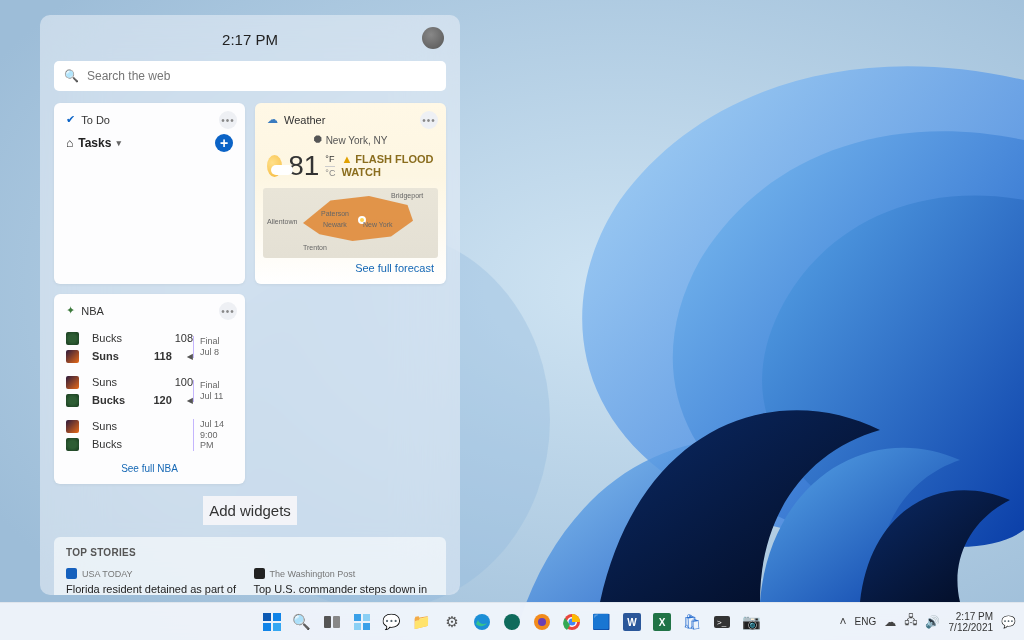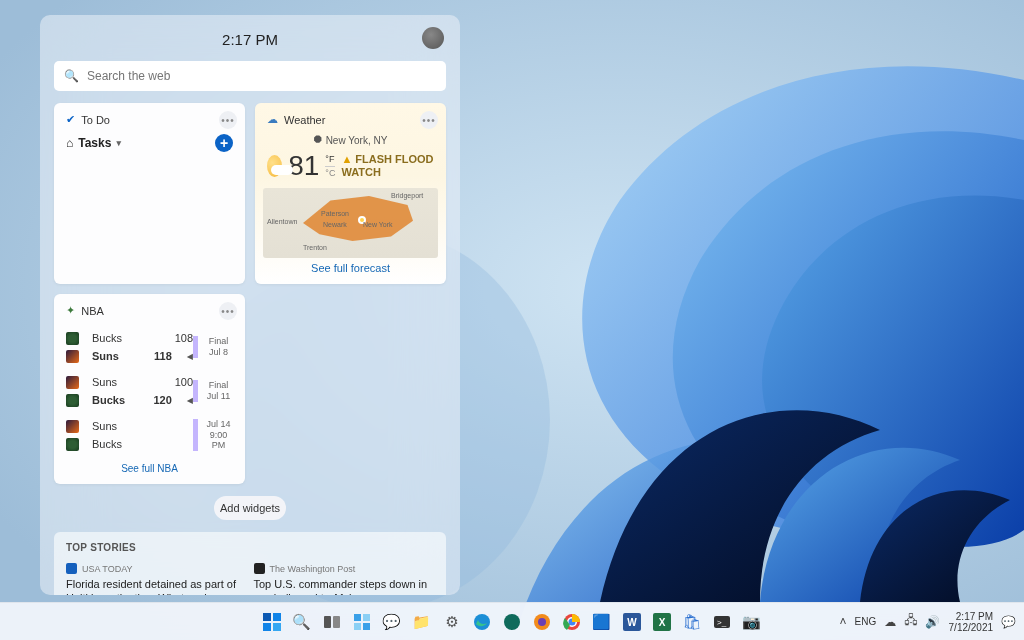--- a/index.html
+++ b/index.html
@@ -34,36 +34,36 @@
 .weather .temp{font-size:28px;color:#333;font-weight:300}
 .weather .units{font-size:9px;color:#888;line-height:1.2}
 .weather .units .f{color:#333;border-bottom:1px solid #ccc;padding-bottom:1px;margin-bottom:1px}
 .weather .alert{font-size:11px;color:#8a6d1e;font-weight:700;text-align:left;line-height:1.2}
 .weather .alert::before{content:"▲ ";color:#e1a100}
 .weather .map{height:70px;margin:6px -4px 4px -4px;border-radius:3px;background:linear-gradient(180deg,#e9e5d8,#e4e0d4);position:relative;overflow:hidden}
 .weather .map .blob{position:absolute;background:#e08b3a;opacity:.9}
 .weather .map .b1{left:40px;top:8px;width:110px;height:45px;clip-path:polygon(10% 40%,25% 10%,60% 0,95% 20%,100% 55%,80% 90%,45% 100%,15% 85%,0 60%)}
 .weather .map .pin{position:absolute;left:95px;top:28px;width:8px;height:8px;border-radius:50%;background:#ffd24d;border:2px solid #fff}
 .weather .map .lbl{position:absolute;font-size:7px;color:#666}
-.weather .forecast-link{text-align:center;font-size:11px;color:#1668b5;margin-top:4px;cursor:pointer}
+.weather .forecast-link{text-align:right;font-size:11px;color:#1668b5;margin-top:4px;cursor:pointer}
 .nba{grid-column:1}
 .nba .game{display:flex;align-items:center;font-size:11px;color:#333;padding:4px 0}
 .nba .teams{flex:1}
 .nba .teamrow{display:flex;align-items:center;gap:13px;height:18px}
 .nba .teamrow .logo{width:13px;height:13px;border-radius:2px}
 .nba .teamrow .nm{flex:1}
 .nba .teamrow .sc{width:28px;text-align:right}
 .nba .teamrow.win .nm,.nba .teamrow.win .sc{font-weight:700}
 .nba .arrow{font-size:8px;color:#555;margin-left:2px}
-.nba .status{width:40px;font-size:9px;color:#666;text-align:center;border-left:5px solid #c4b5fd;padding-left:6px;line-height:1.2}
+.nba .status{width:40px;font-size:9px;color:#666;border-left:1px solid #c4b5fd;padding-left:6px;line-height:1.2}
 .nba .more{text-align:center;font-size:10px;color:#1668b5;margin-top:6px;cursor:pointer}
 .logo-bucks{background:radial-gradient(circle,#2e5d34 40%,#183a1e 100%)}
 .logo-suns{background:linear-gradient(135deg,#2b1a3d,#e86a17)}
 .add-widgets{grid-column:1/3;display:flex;justify-content:center;margin:2px 0}
-.add-widgets button{background:#f3f4f8;border:none;border-radius:12px;padding:6px 6px;font-size:11px;color:#333;cursor:pointer}
+.add-widgets button{background:#f3f4f8;border:none;border-radius:0;padding:6px 6px;font-size:15px;color:#333;cursor:pointer}
 .topstories{grid-column:1/3;background:rgba(255,255,255,0.6);border-radius:6px;padding:10px 12px}
 .topstories h4{font-size:10px;font-weight:600;color:#555;letter-spacing:.3px;margin-bottom:10px}
 .ts-grid{display:grid;grid-template-columns:1fr 1fr;gap:7px}
 .ts-item .src{font-size:9px;color:#777;display:flex;align-items:center;gap:5px;margin-bottom:3px}
 .ts-item .src .favi{width:11px;height:11px;border-radius:2px}
 .ts-item .hl{font-size:11px;color:#222;line-height:1.3}
 .taskbar{position:absolute;left:0;right:0;bottom:0;height:38px;background:rgba(243,246,252,0.92);backdrop-filter:blur(20px);display:flex;align-items:center;z-index:20;border-top:1px solid rgba(0,0,0,0.05)}
 .tb-center{position:absolute;left:50%;transform:translateX(-50%);display:flex;align-items:center;gap:4px}
 .tb-ico{width:26px;height:26px;border-radius:3px;display:flex;align-items:center;justify-content:center;cursor:pointer;font-size:15px}
 .tb-ico svg{width:18px;height:18px}

